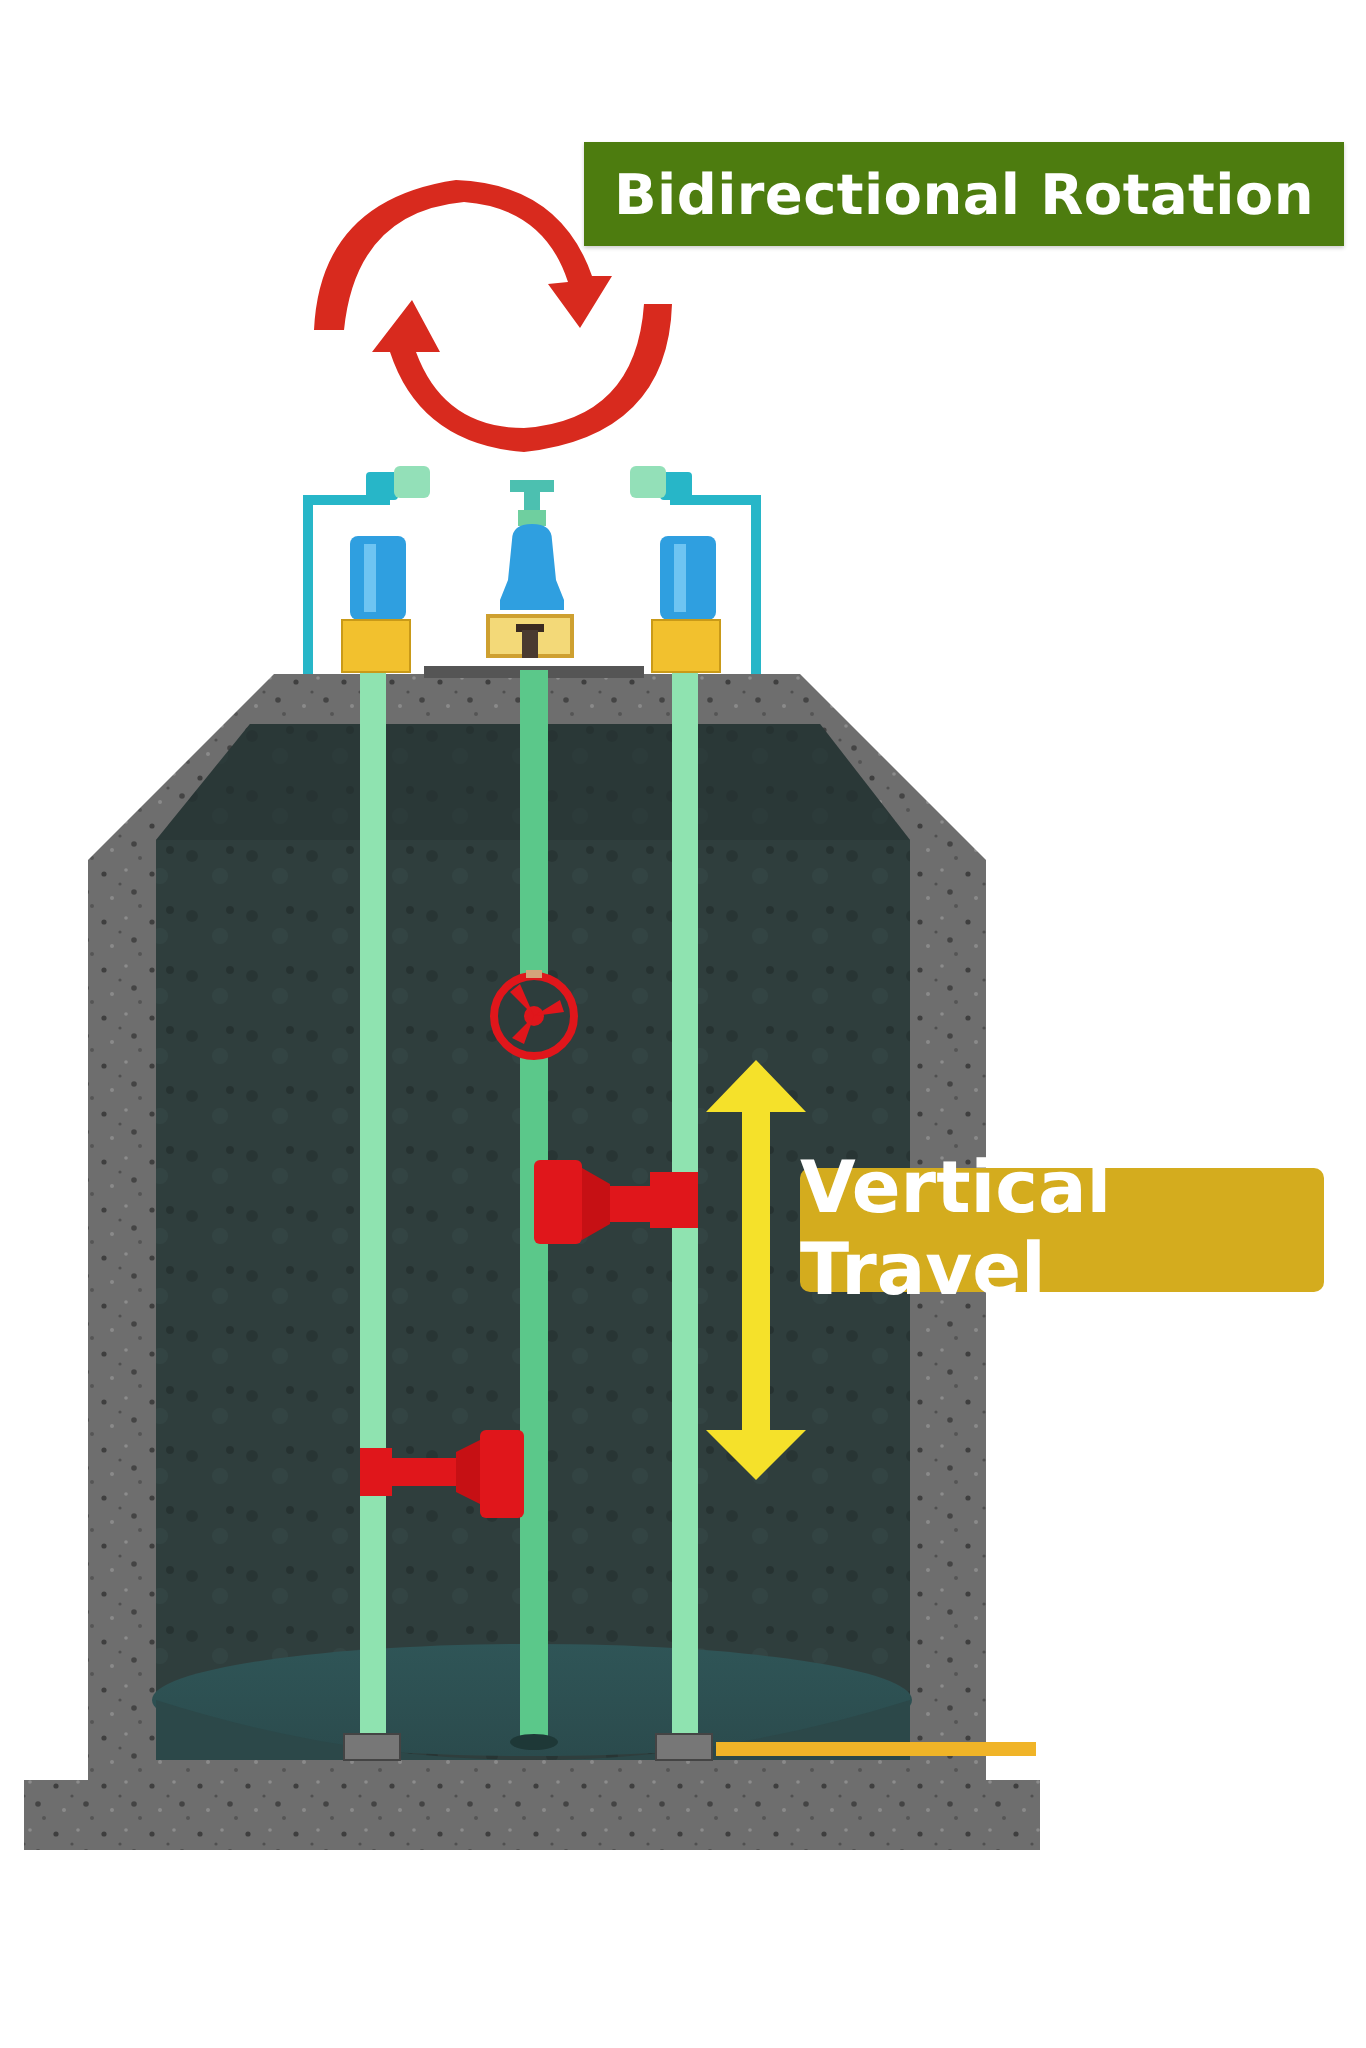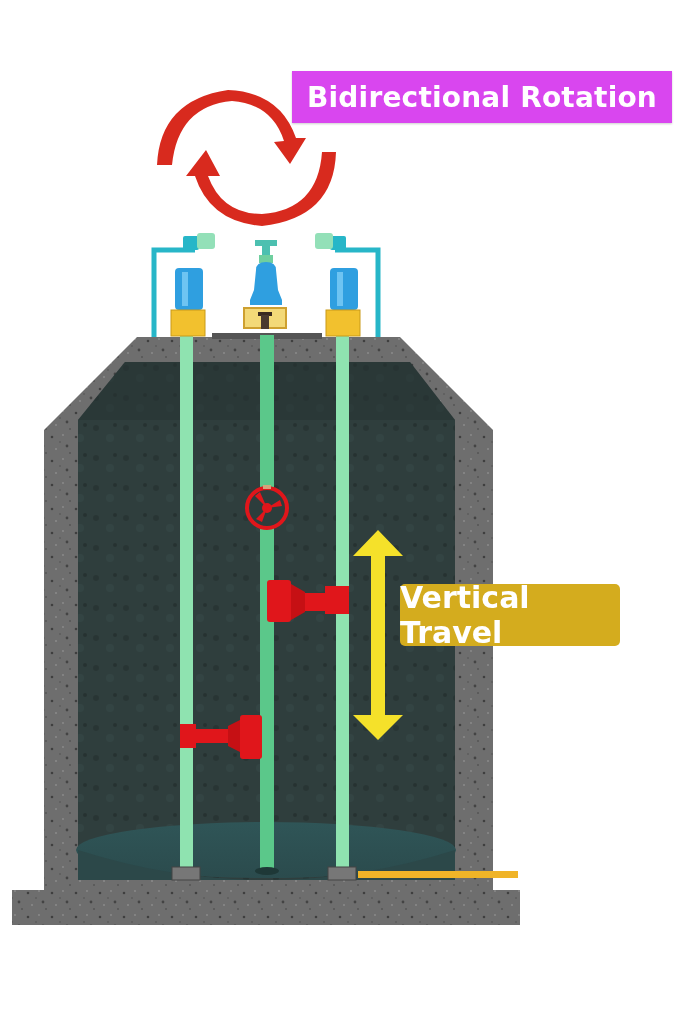--- a/index.html
+++ b/index.html
@@ -1,19 +1,19 @@
 <!DOCTYPE html>
 <html><head>
 <meta charset="utf-8">
 <style>
   html,body{margin:0;padding:0;background:#ffffff;}
   body{width:683px;height:1024px;position:relative;overflow:hidden;font-family:"DejaVu Sans","Liberation Sans",sans-serif;}
   .abs{position:absolute;}
-  .label-rot{left:292px;top:71px;width:380px;height:52px;background:#d946ef;color:#fff;font-size:28px;font-weight:600;display:flex;align-items:center;justify-content:center;letter-spacing:0.2px;box-shadow:0 1px 2px rgba(0,0,0,.2);}
-  .label-vt{left:400px;top:584px;width:220px;height:62px;background:#d4ac1e;color:#fff;font-size:30px;font-weight:600;display:flex;align-items:center;justify-content:center;border-radius:5px;}
+  .label-rot{left:292px;top:71px;width:380px;height:52px;background:#4d7c0f;color:#fff;font-size:28px;font-weight:600;display:flex;align-items:center;justify-content:center;letter-spacing:0.2px;box-shadow:0 1px 2px rgba(0,0,0,.2);}
+  .label-vt{left:400px;top:584px;width:262px;height:62px;background:#d4ac1e;color:#fff;font-size:36px;font-weight:600;display:flex;align-items:center;justify-content:center;border-radius:5px;}
   svg{position:absolute;left:0;top:0;}
 </style>
 </head>
 <body>
 
 <svg width="683" height="1024" viewBox="0 0 683 1024">
   <defs>
     <pattern id="speck" width="24" height="24" patternUnits="userSpaceOnUse">
       <rect width="24" height="24" fill="#6e6e6e"></rect>
       <circle cx="4" cy="5" r="1.3" fill="#3f3f3f"></circle>

